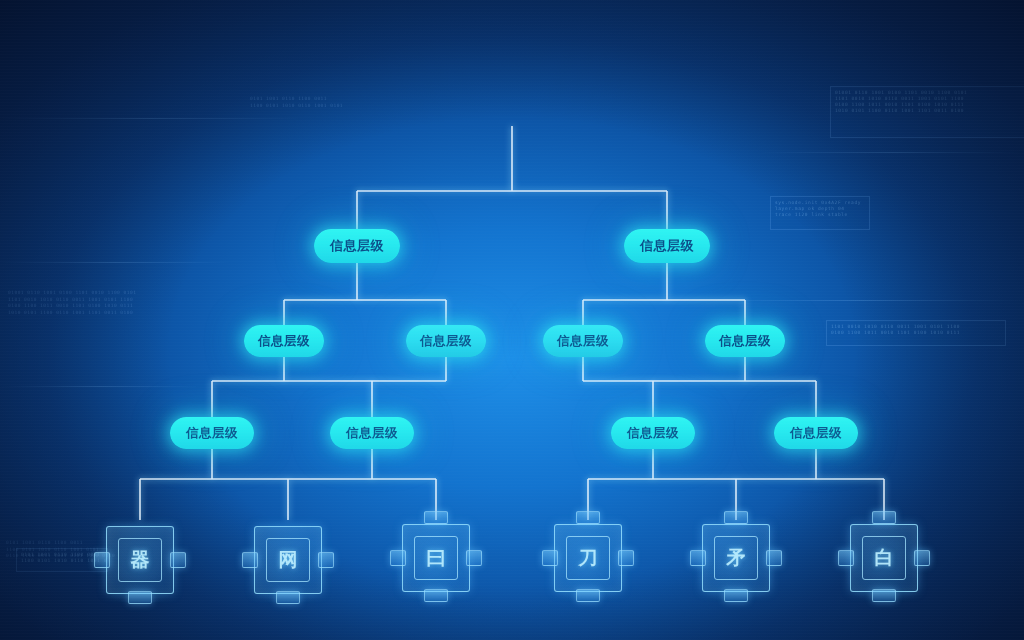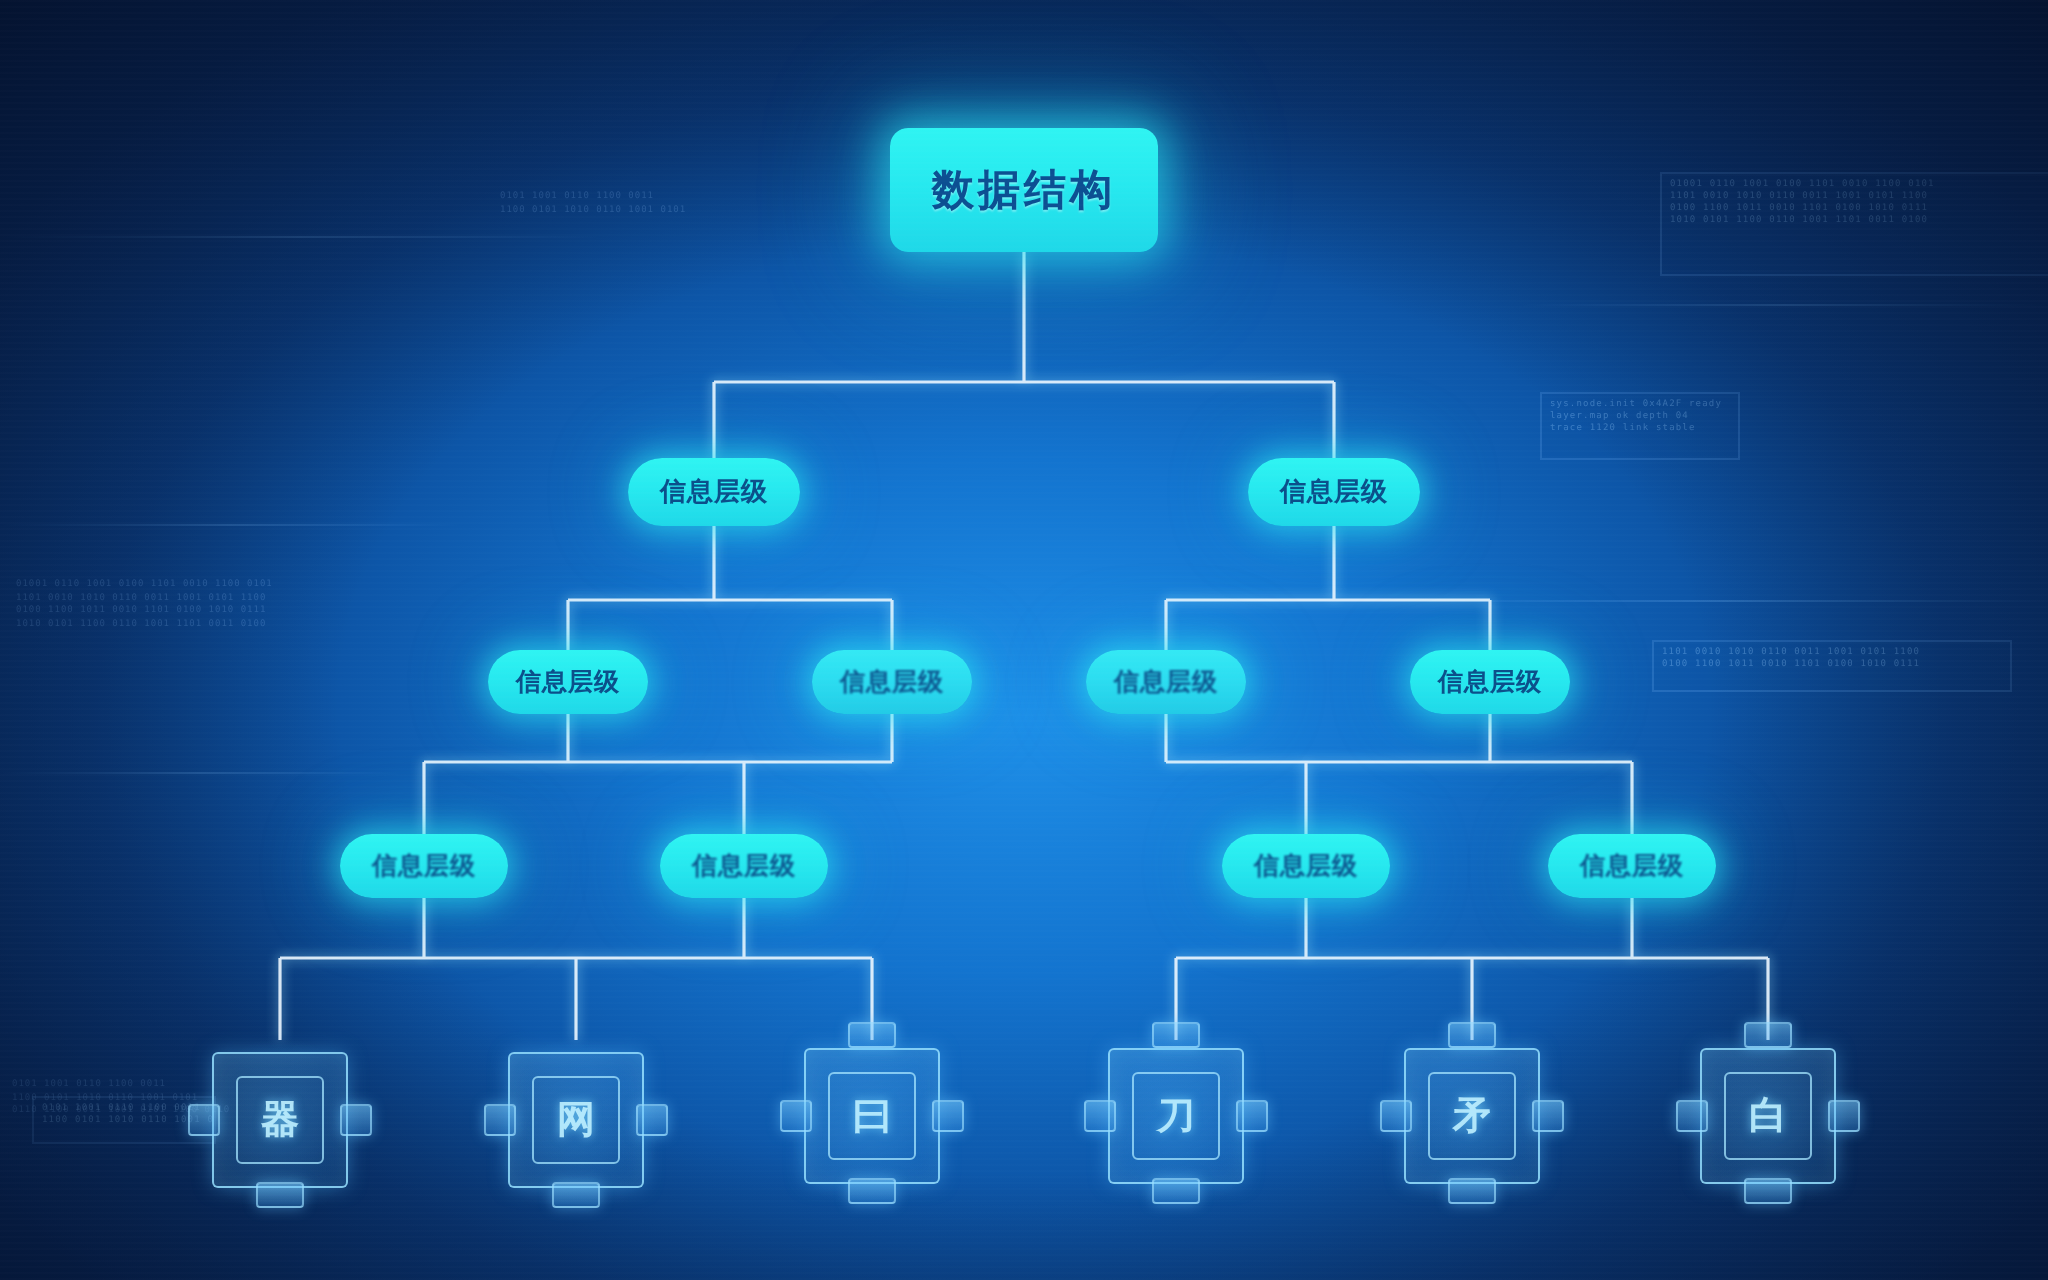--- a/index.html
+++ b/index.html
@@ -217,23 +217,20 @@
       <path d="M816 449 L816 479"></path>
       <path d="M588 479 L884 479"></path>
       <path d="M588 479 L588 520"></path>
       <path d="M736 479 L736 520"></path>
       <path d="M884 479 L884 520"></path>
     </g>
   </svg>
 
   <div id="tree">
 
-    <div class="node root" style="left:445px; top:64px;">
-      <span>数据结构</span>
-    </div>
 
     <div class="node l2" style="left:314px; top:229px;">
       <span>信息层级</span>
     </div>
     <div class="node l2" style="left:624px; top:229px;">
       <span>信息层级</span>
     </div>
 
     <div class="node l3" style="left:244px; top:325px;">
       <span>信息层级</span>

